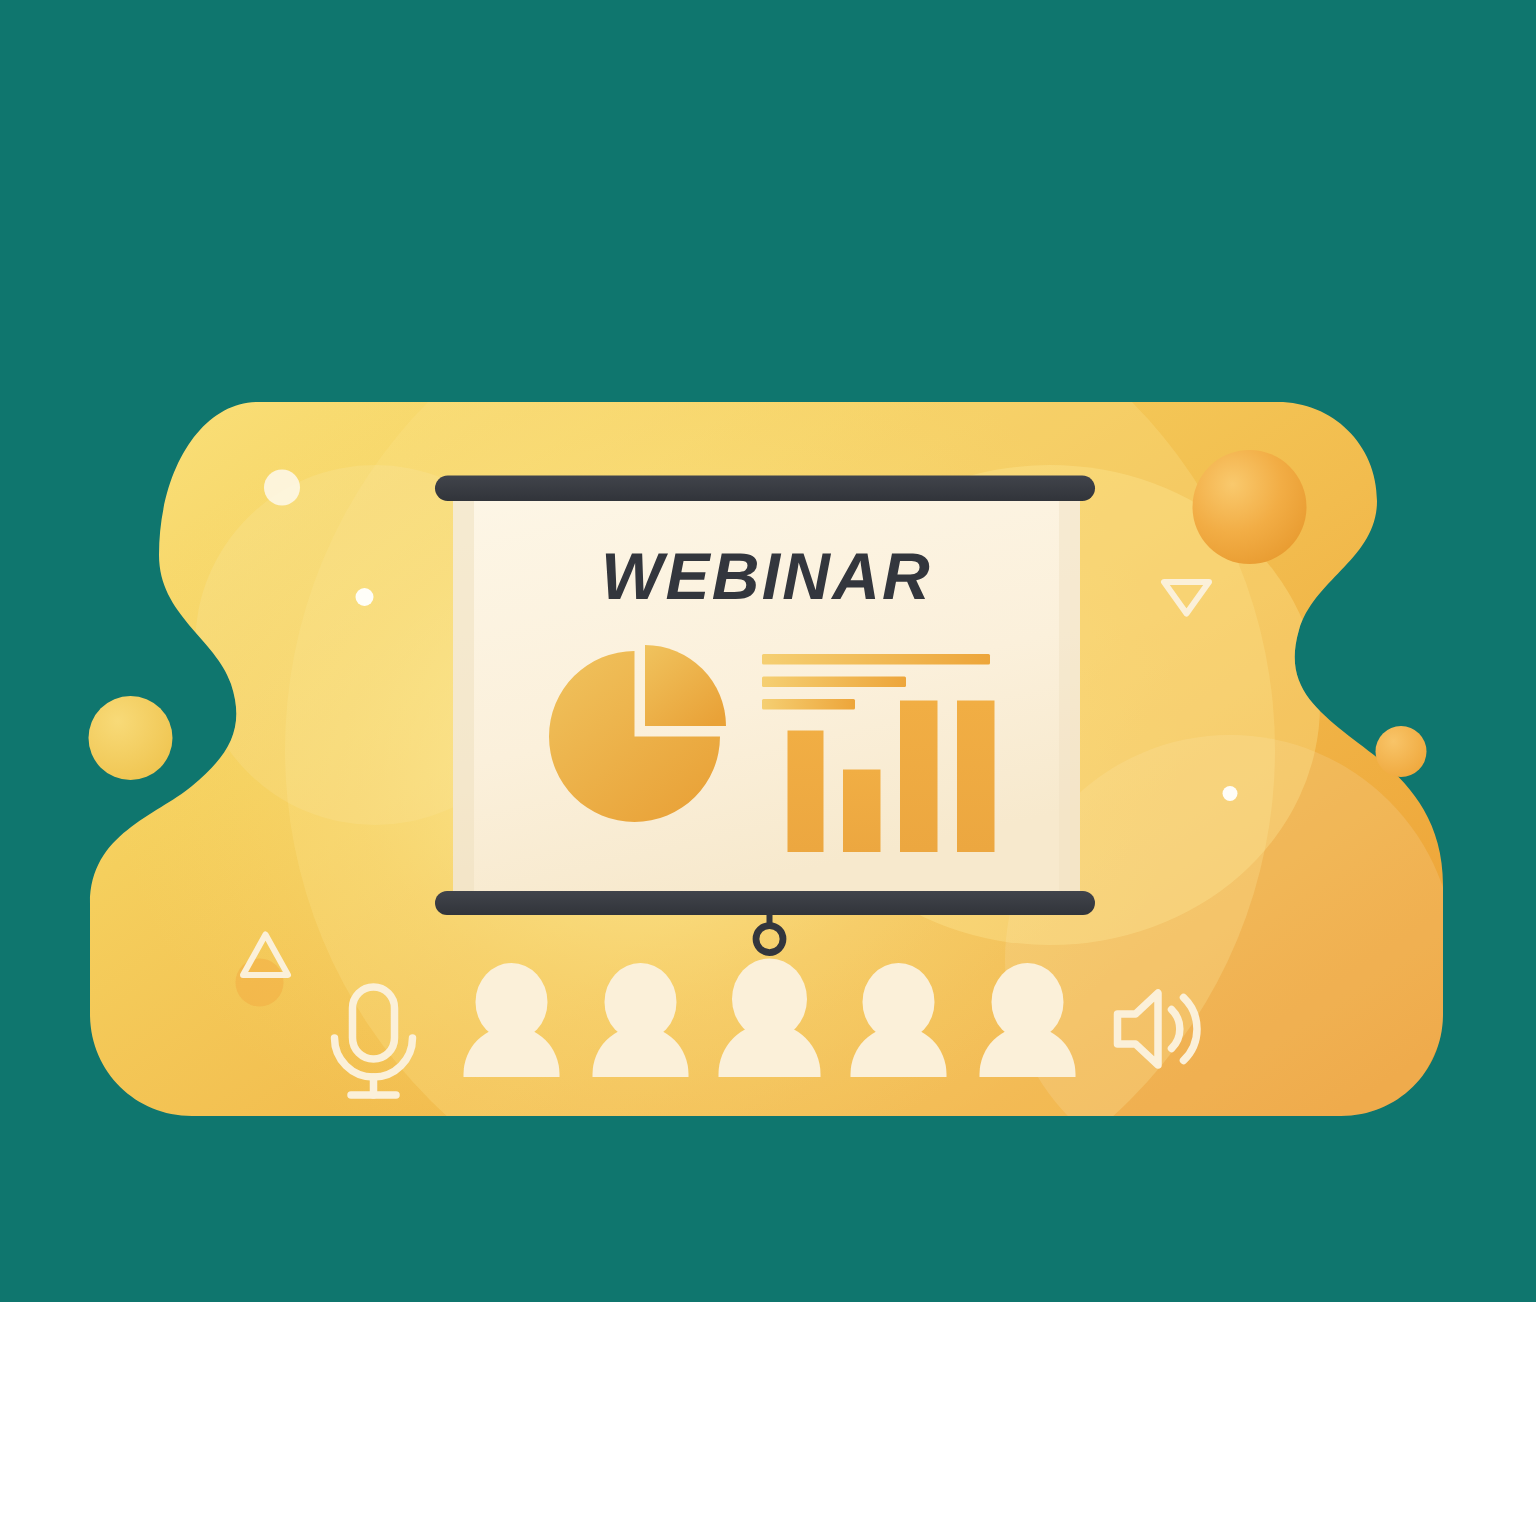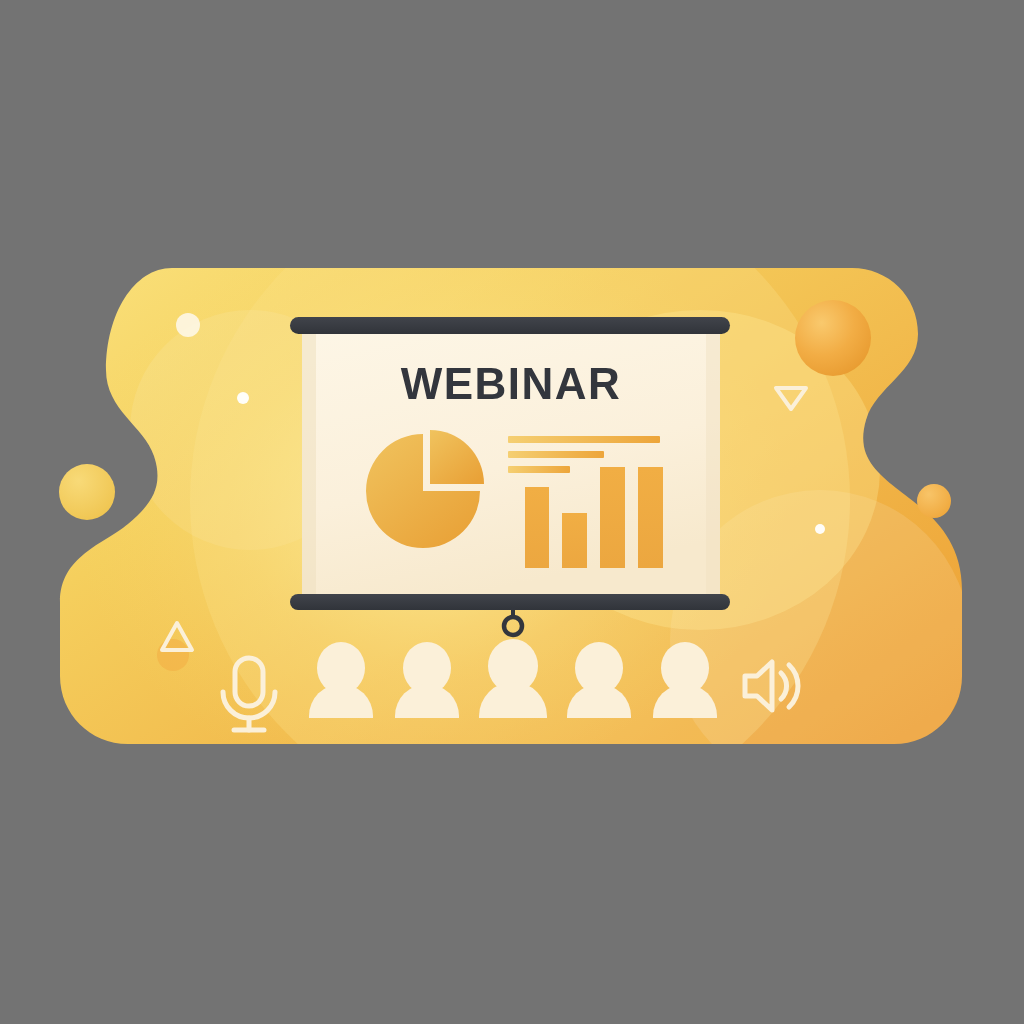--- a/index.html
+++ b/index.html
@@ -9,22 +9,23 @@
   }
   body {
     width: 1024px;
     height: 1024px;
     font-family: "Liberation Sans", sans-serif;
     overflow: hidden;
   }
   #stage {
     position: relative;
     width: 1024px;
-    height: 1024px;
-    background: #737373;
+    height: 868px;
+    background: #0f766e;
+    font-style: italic;
   }
   #badge-svg {
     position: absolute;
     left: 0;
     top: 0;
     width: 1024px;
     height: 1024px;
   }
   .screen-title {
     font-weight: bold;

